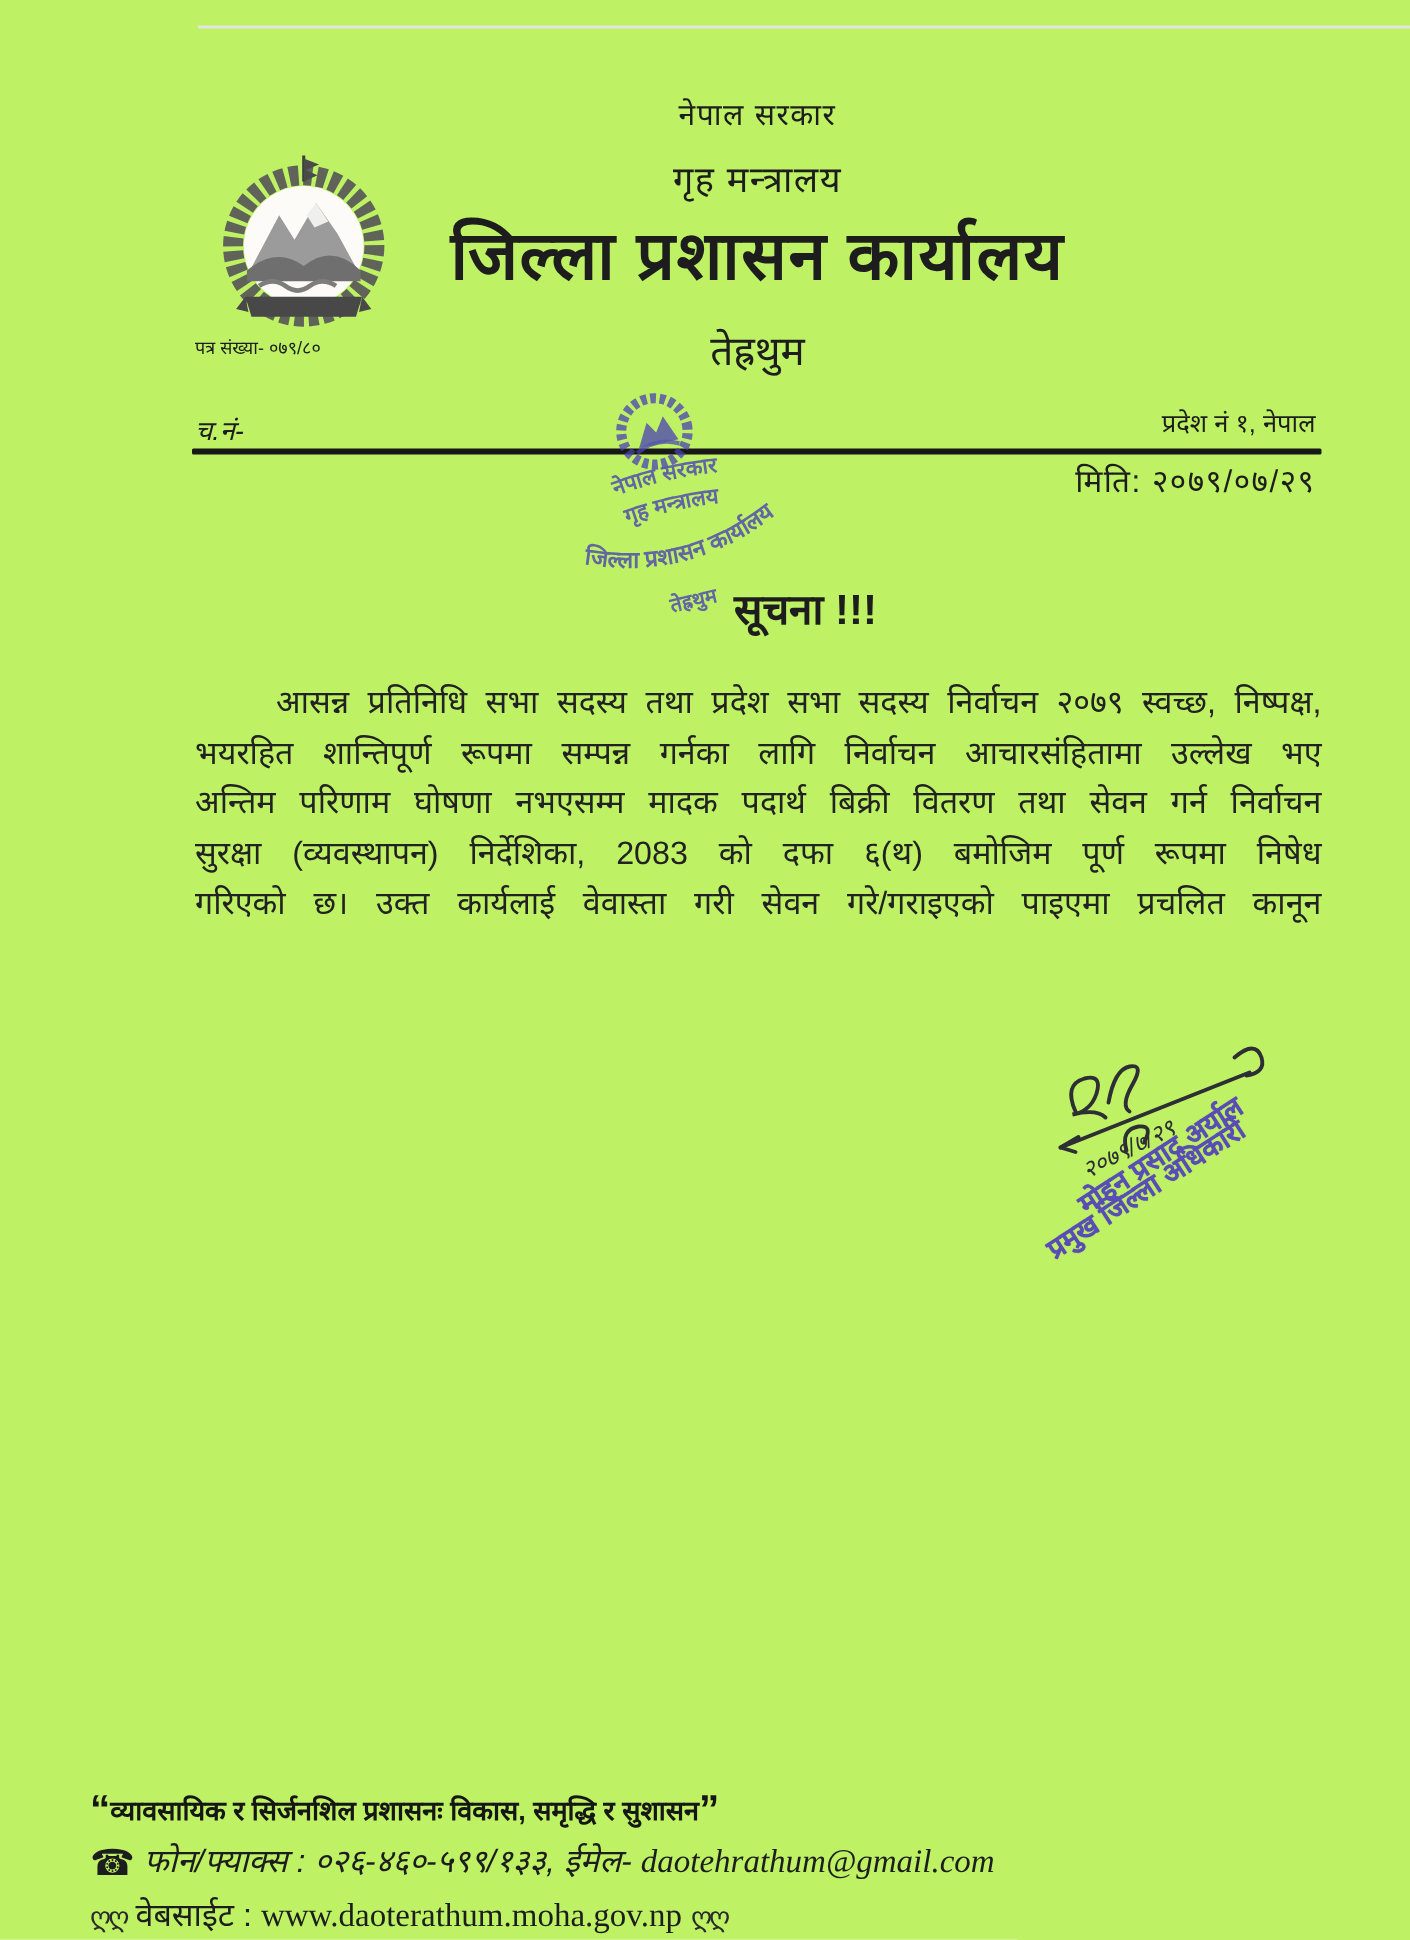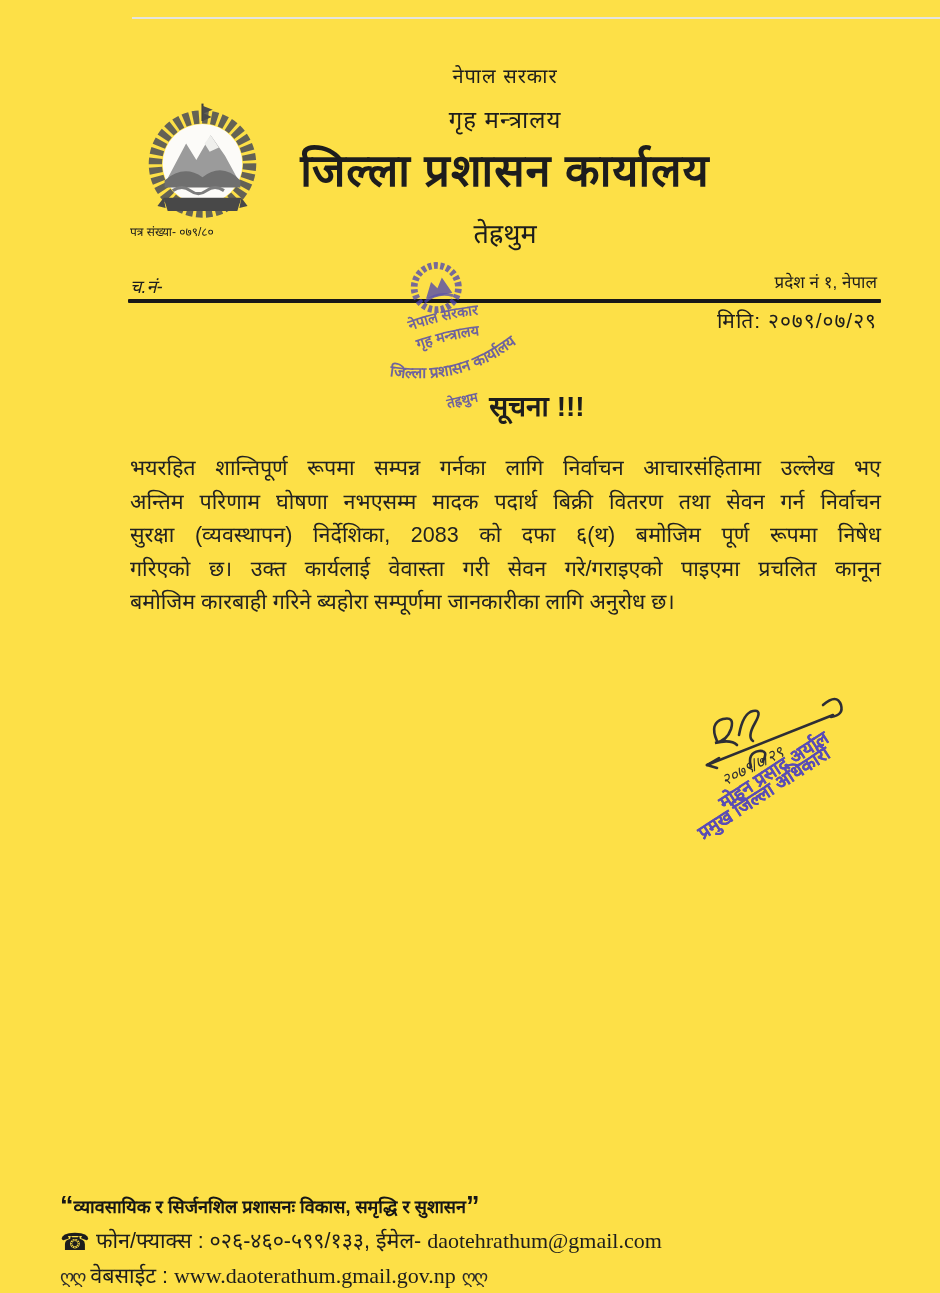--- a/index.html
+++ b/index.html
@@ -5,21 +5,21 @@
   html,body{margin:0;padding:0;}
   body{
     width:940px;height:1293px;
     background:#f2f2ef;
     font-family:"Liberation Sans","DejaVu Sans",sans-serif;
     color:#1d1d1d;
     overflow:hidden;
   }
   .page{
     position:relative;width:940px;height:1293px;
-    background:#fde047;
+    background:#bef264;
   }
   .abs{position:absolute;}
   .ctr{text-align:center;}
   .paper-edge{left:132px;top:17px;width:808px;height:2px;background:#e4e4df;}
 
   
   .gov{left:130px;top:62px;width:750px;font-size:20px;letter-spacing:1px;}
   .ministry{left:130px;top:102px;width:750px;font-size:24px;letter-spacing:1px;}
   .office{left:130px;top:138px;width:750px;font-size:45px;font-weight:600;letter-spacing:1px;}
   .district{left:130px;top:214px;width:750px;font-size:27px;}
@@ -43,21 +43,21 @@
   .sig-svg{left:655px;top:683px;width:225px;height:115px;}
   .ostamp{font-weight:bold;font-size:18.5px;white-space:nowrap;color:#5a4cb5;
           text-shadow:0 0 .6px #5a4cb5;}
   .ostamp1{left:727px;top:789px;transform:rotate(-33deg);transform-origin:0 100%;}
   .ostamp2{left:706px;top:819px;transform:rotate(-33deg);transform-origin:0 100%;}
 
   
   .footer{left:60px;top:1194px;width:880px;text-align:left;}
   .motto{font-size:18px;font-weight:600;color:#161616;}
   .bigq{font-size:27px;font-weight:bold;vertical-align:-2px;line-height:0;}
-  .phone-line{margin-top:7px;font-size:21.5px;}
+  .phone-line{margin-top:7px;font-size:21.5px;font-style:italic;}
   .phone-glyph{font-size:24px;vertical-align:-2px;}
   .latin{font-family:"Liberation Serif","DejaVu Serif",serif;font-size:22px;}
   .web-line{margin-top:4px;font-size:21.5px;}
   .orn{font-size:18px;letter-spacing:-2px;color:#2a2a2a;}
 </style>
 </head>
 <body>
 
 <div class="page">
 
@@ -104,25 +104,25 @@
       <text font-size="16"><textPath href="#arc3" startOffset="50%" text-anchor="middle">जिल्ला प्रशासन कार्यालय</textPath></text>
       <text font-size="14" x="105" y="158" text-anchor="middle">तेह्रथुम</text>
     </g>
   </svg>
 
   <div class="abs dateline">मिति: २०७९/०७/२९</div>
 
   <div class="abs ctr notice-title">सूचना !!!</div>
 
   <div class="abs bodytext">
+    <div class="bline first">आसन्न प्रतिनिधि सभा सदस्य तथा प्रदेश सभा सदस्य निर्वाचन २०७९ स्वच्छ, निष्पक्ष,</div>
     <div class="bline">भयरहित शान्तिपूर्ण रूपमा सम्पन्न गर्नका लागि निर्वाचन आचारसंहितामा उल्लेख भए</div>
     <div class="bline">अन्तिम परिणाम घोषणा नभएसम्म मादक पदार्थ बिक्री वितरण तथा सेवन गर्न निर्वाचन</div>
     <div class="bline">सुरक्षा (व्यवस्थापन) निर्देशिका, 2083 को दफा ६(थ) बमोजिम पूर्ण रूपमा निषेध</div>
     <div class="bline">गरिएको छ। उक्त कार्यलाई वेवास्ता गरी सेवन गरे/गराइएको पाइएमा प्रचलित कानून</div>
-    <div class="bline last">बमोजिम कारबाही गरिने ब्यहोरा सम्पूर्णमा जानकारीका लागि अनुरोध छ।</div>
   </div>
 
   <svg class="abs sig-svg" viewBox="0 0 225 115">
     <g fill="none" stroke="#2e2e35" stroke-width="2.6" stroke-linecap="round">
       <path d="M62,58 q-8,-18 6,-22 q12,-3 8,10 q-4,12 -16,14 q16,-4 22,2"></path>
       <path d="M84,52 q4,-22 14,-24 q10,-2 2,12 q-8,14 -2,18"></path>
       <path d="M168,22 q14,-12 18,0 q3,10 -10,12"></path>
       <path d="M178,32 L52,82"></path>
       <path d="M52,82 l12,-7 M52,82 l10,3"></path>
       <path d="M96,84 q-4,-14 8,-16 q10,-1 4,10"></path>
@@ -139,18 +139,18 @@
     </div>
     <div class="phone-line">
       <span class="phone-glyph">☎</span>
       <span>फोन/फ्याक्स : ०२६-४६०-५९९/१३३,</span>
       <span>ईमेल-</span>
       <span class="latin">daotehrathum@gmail.com</span>
     </div>
     <div class="web-line">
       <span class="orn">ღღ</span>
       <span>वेबसाईट :</span>
-      <span class="latin">www.daoterathum.gmail.gov.np</span>
+      <span class="latin">www.daoterathum.moha.gov.np</span>
       <span class="orn">ღღ</span>
     </div>
   </div>
 
 </div>
 
 </body></html>

